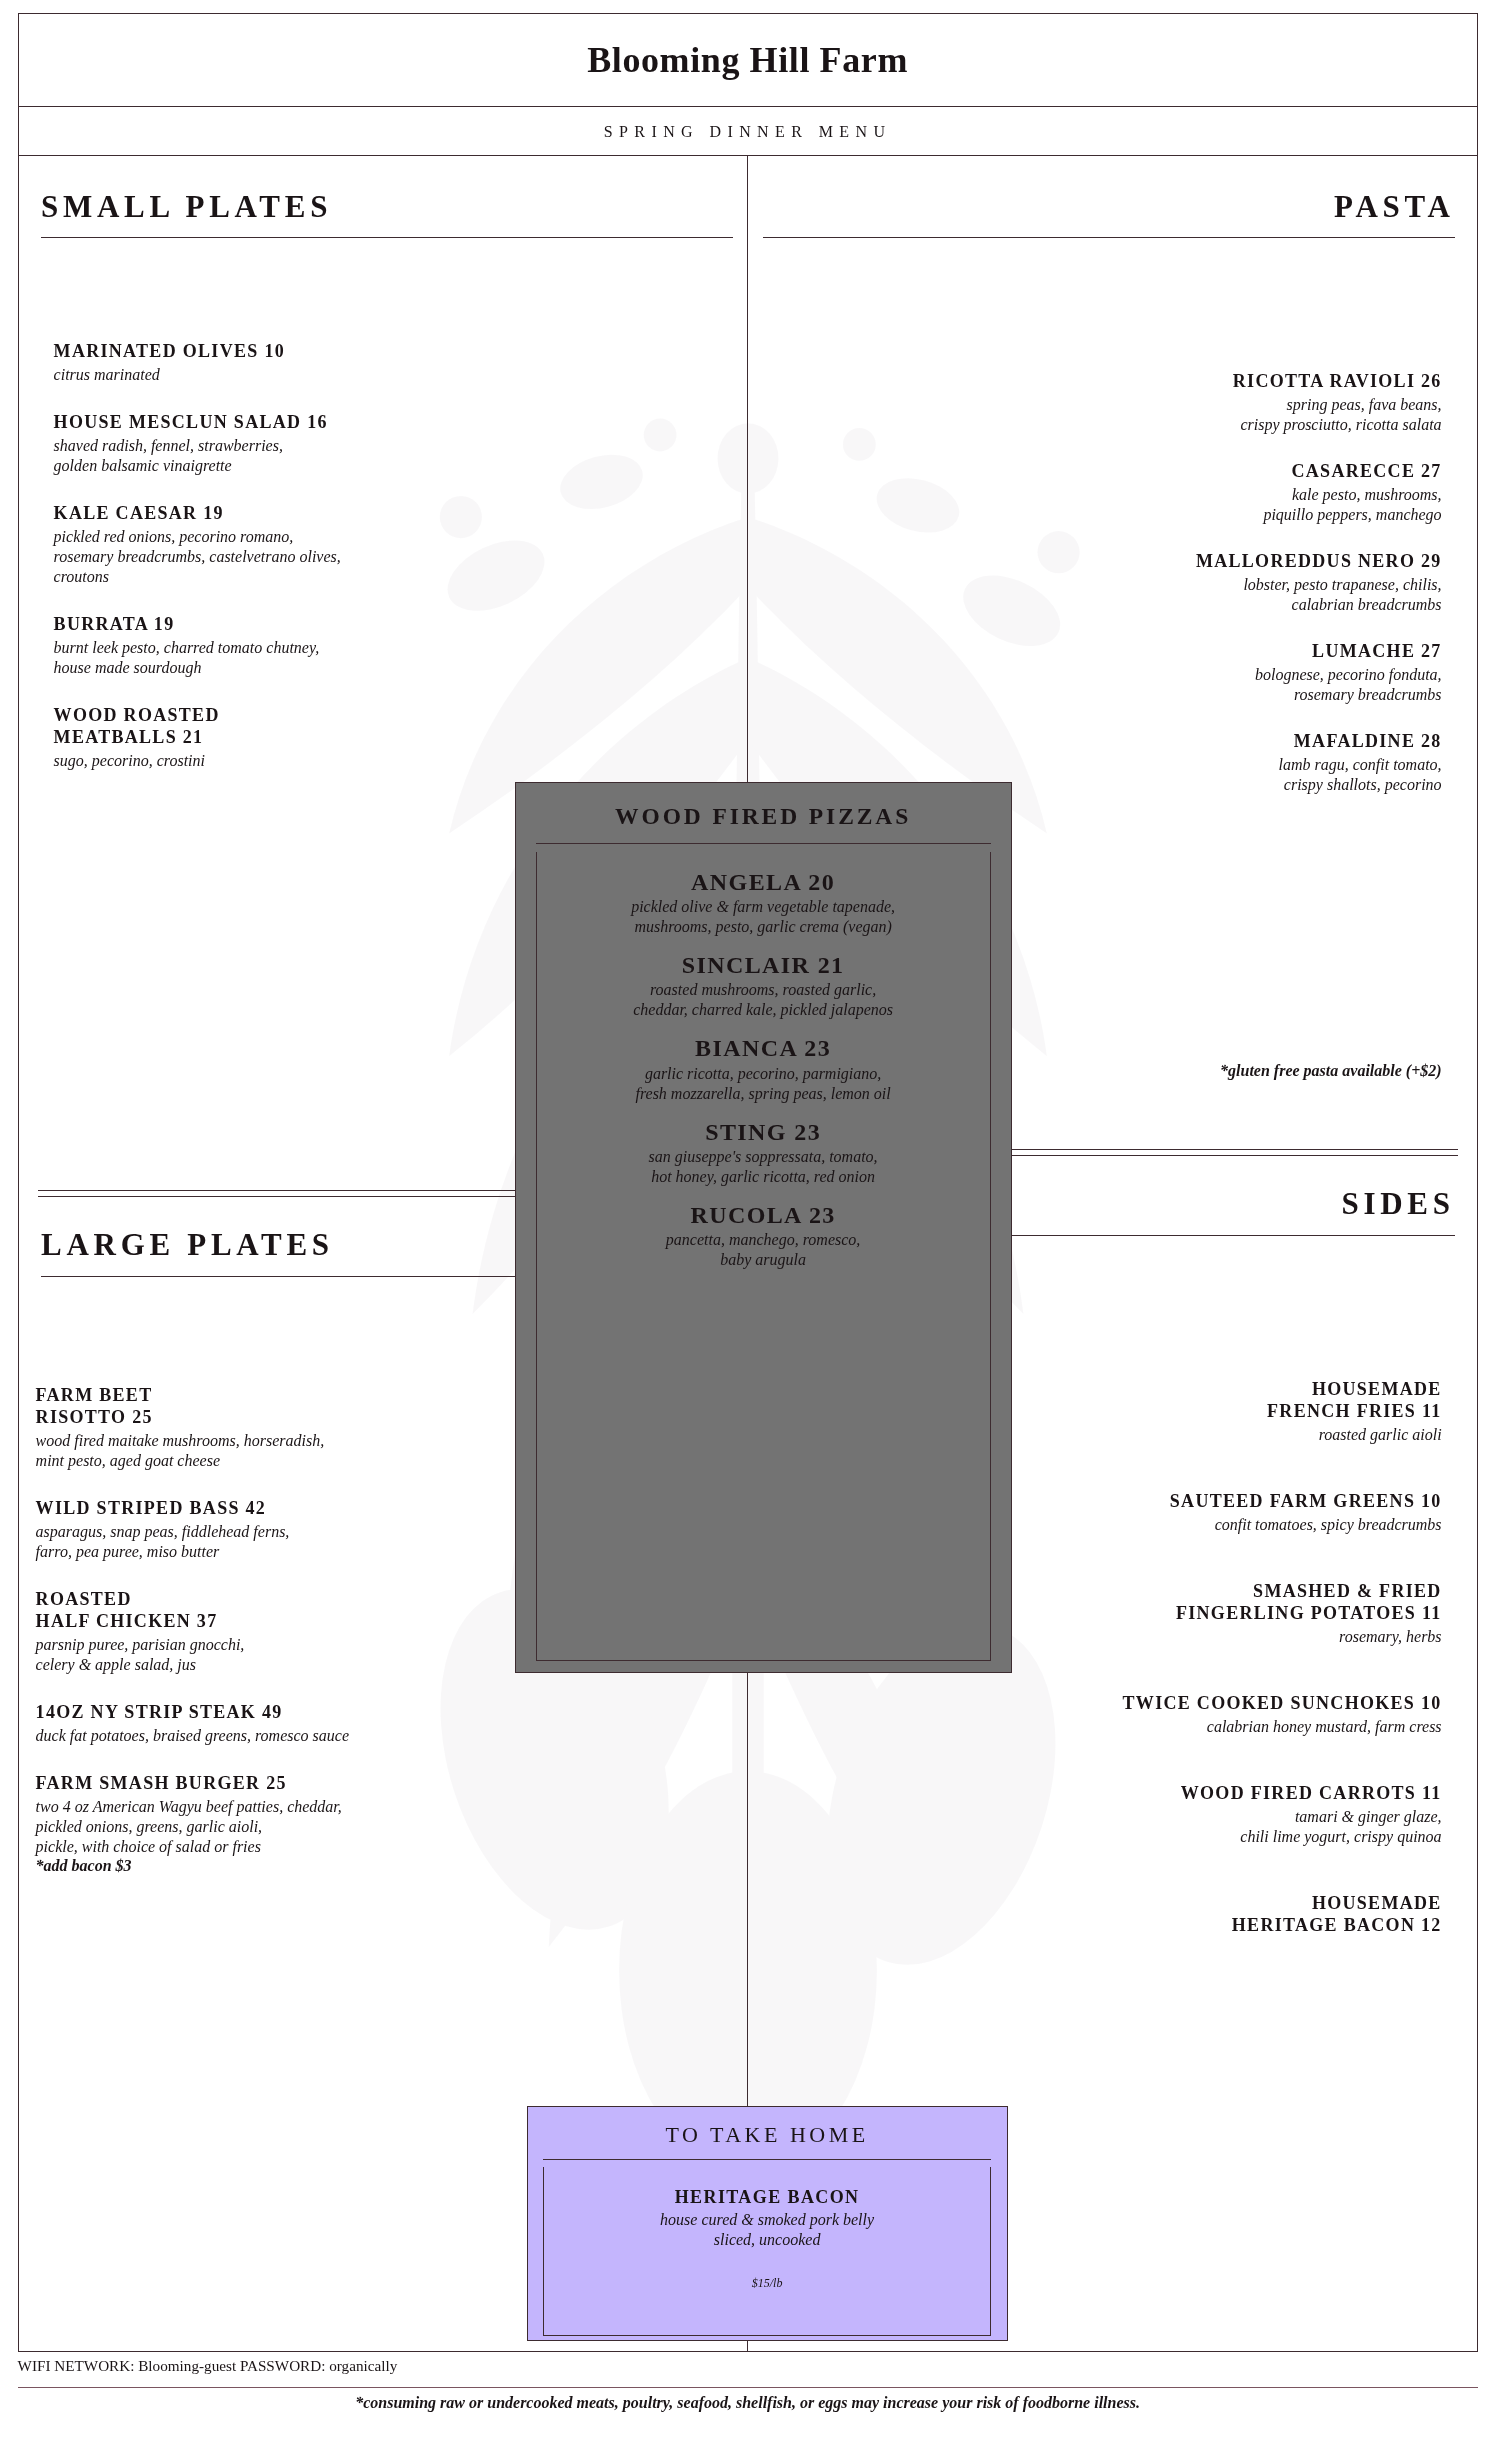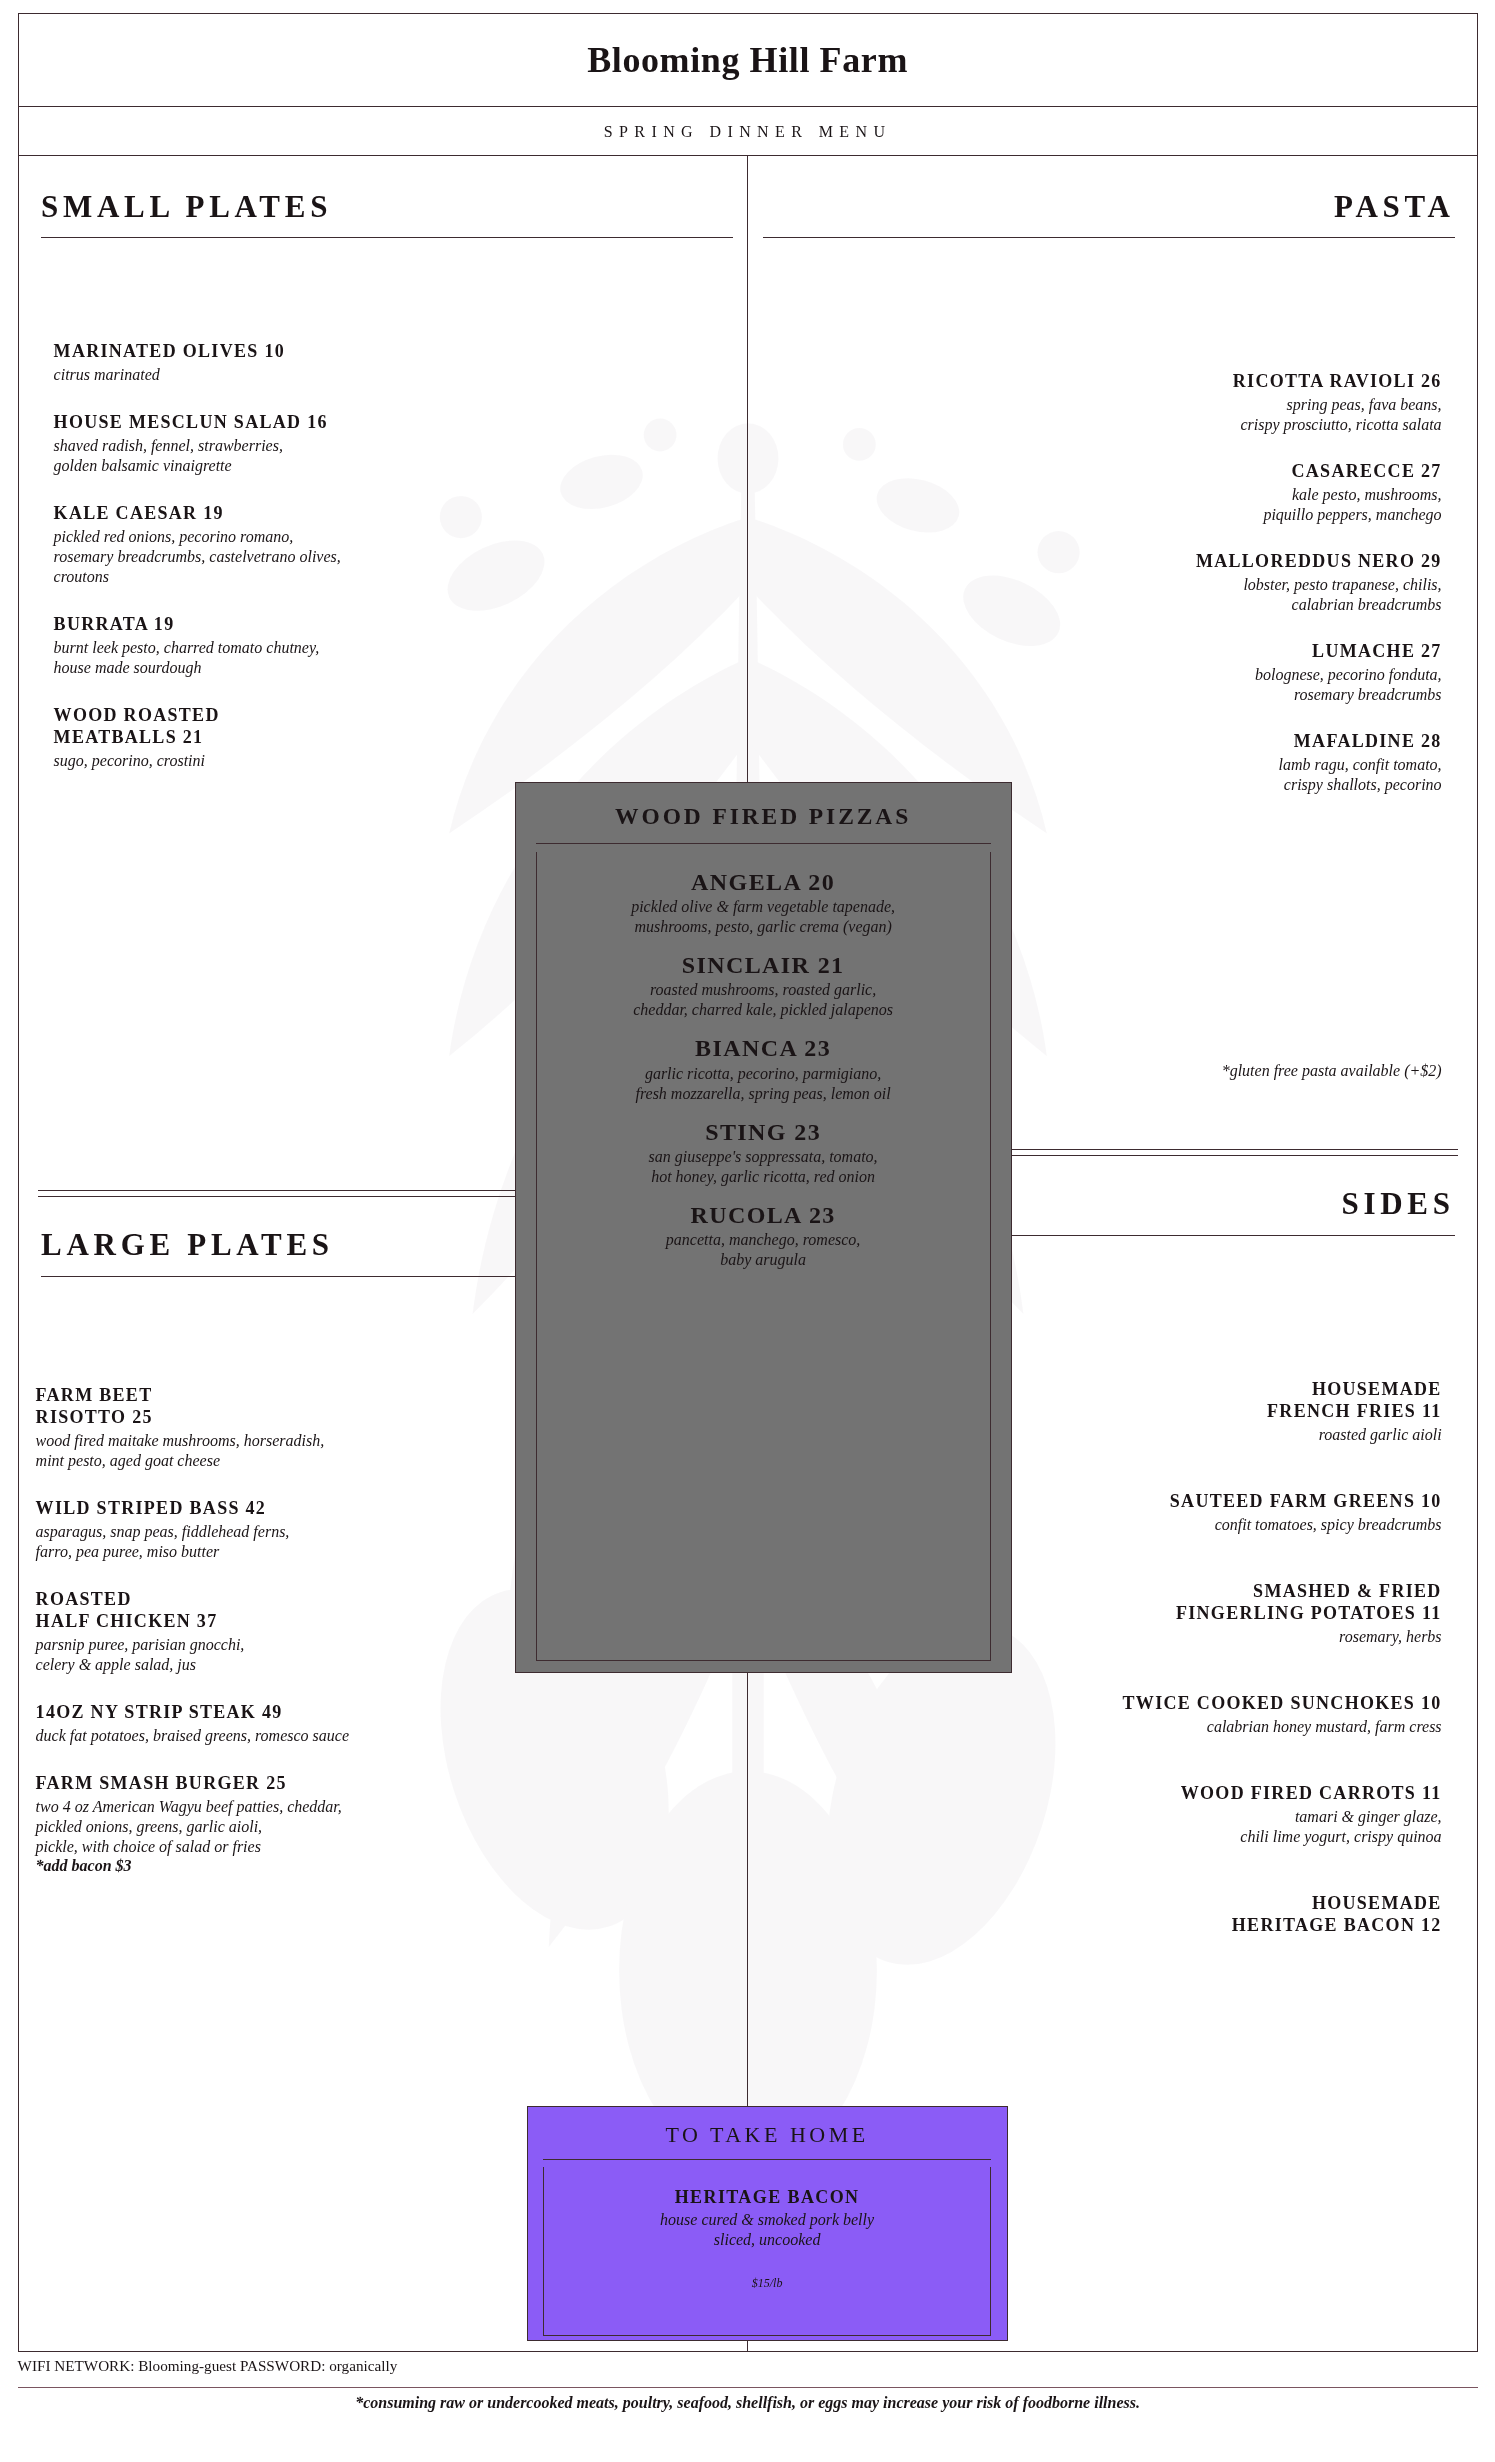--- a/index.html
+++ b/index.html
@@ -162,21 +162,21 @@
   #list-sides { left: 762px; top: 1366px; width: 662px; text-align: right; }
   #list-sides .item { margin-bottom: 46px; }
 
   .footnote-pasta {
     position: absolute;
     left: 762px; top: 1049px;
     width: 662px;
     text-align: right;
     font-size: 16px;
     font-style: italic;
-    font-weight: normal;
+    font-weight: bold;
     z-index: 3;
   }
 
   
   .pizza-box {
     position: absolute;
     left: 497px;
     top: 769px;
     width: 497px;
     height: 891px;
@@ -228,21 +228,21 @@
     white-space: pre-line;
   }
 
   
   .take-box {
     position: absolute;
     left: 509px;
     top: 2093px;
     width: 481px;
     height: 235px;
-    background: #8b5cf6;
+    background: #c4b5fd;
     border: 1.2px solid #3d2b30;
     z-index: 5;
   }
   .take-box .th-head {
     text-align: center;
     padding-top: 15.2px;
   }
   .take-box .th-head .t {
     font-size: 22px;
     letter-spacing: 3.5px;

